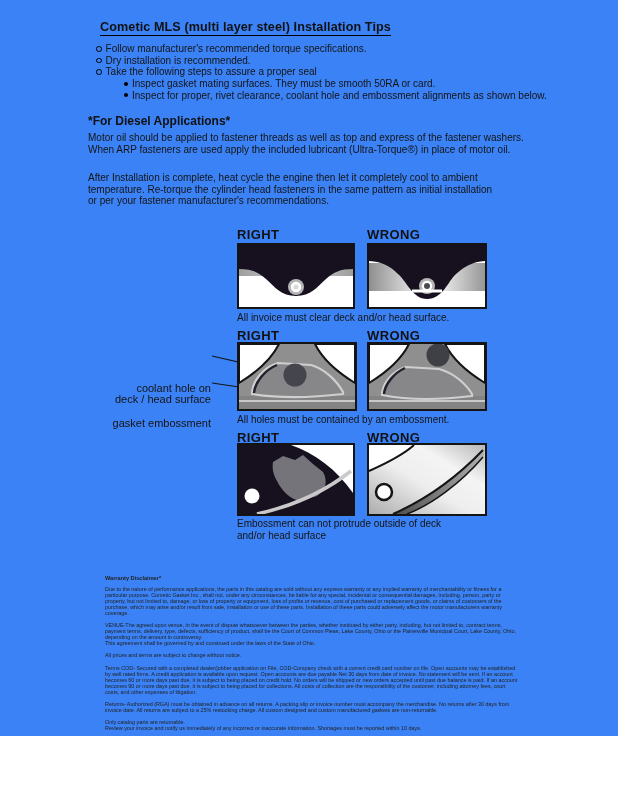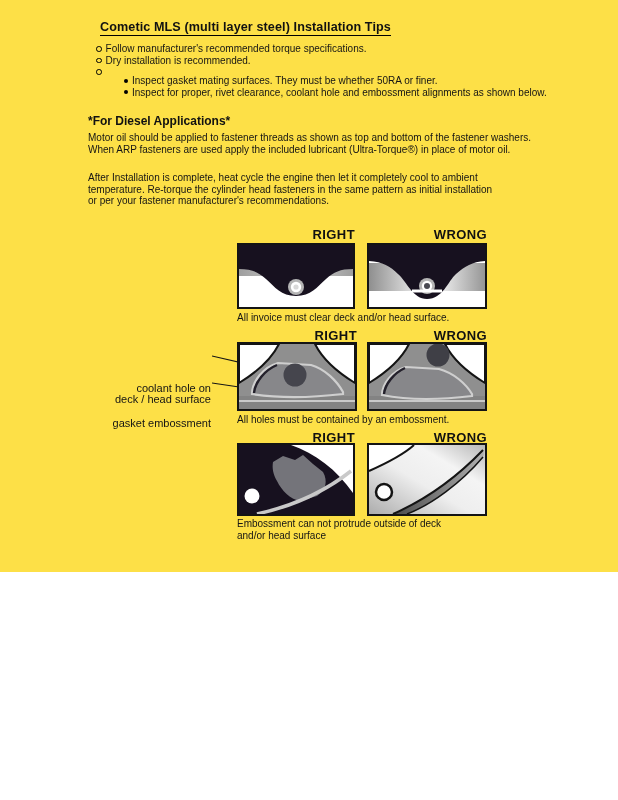--- a/index.html
+++ b/index.html
@@ -1,30 +1,30 @@
 <!DOCTYPE html>
 <html><head>
 <meta charset="utf-8">
 <style>
   html,body{margin:0;padding:0;background:#ffffff;}
-  .page{position:relative;width:618px;height:572px;background:#fde047;overflow:hidden;
+  .page{position:relative;width:618px;height:736px;background:#3b82f6;overflow:hidden;
         font-family:"Liberation Sans","DejaVu Sans",sans-serif;color:#111;}
   .abs{position:absolute;}
   .title{font-size:12.6px;font-weight:bold;border-bottom:1.6px solid #000;padding-bottom:1px;
          letter-spacing:.1px;display:inline-block;margin:0;}
   .body-txt{font-size:10px;line-height:11.7px;color:#141414;}
   .bullet-row{display:flex;align-items:flex-start;}
   .ring{width:3.6px;height:3.6px;border:1px solid #000;border-radius:50%;display:inline-block;
         margin:3px 4px 0 0;flex:0 0 auto;}
   .dot{width:4px;height:4px;background:#000;border-radius:50%;display:inline-block;
        margin:3.5px 4px 0 0;flex:0 0 auto;}
   .indent{margin-left:28px;}
   .sec-head{font-size:12px;font-weight:bold;margin:0;}
   .para{white-space:pre-line;width:512px;}
-  .dg-label{font-size:13px;font-weight:bold;text-align:right;letter-spacing:.4px;}
+  .dg-label{font-size:13px;font-weight:bold;text-align:left;letter-spacing:.4px;}
   .caption{font-size:10px;color:#141414;white-space:pre-line;line-height:11.5px;}
   .callout{font-size:11px;line-height:10.6px;text-align:right;white-space:pre-line;color:#141414;margin-top:42px;}
   .legal{width:414px;font-size:5.4px;line-height:6.05px;color:#222;}
   .legal .lh{font-weight:bold;font-size:5.6px;margin:0 0 5px 0;}
   .legal .lp{white-space:pre-line;margin:0 0 6px 0;}
   .footer-code{font-size:12px;color:#222;letter-spacing:.3px;}
 </style>
 </head>
 <body>
 
@@ -36,33 +36,34 @@
     <div class="bullet-row">
       <span class="ring"></span>
       <span>Follow manufacturer's recommended torque specifications.</span>
     </div>
     <div class="bullet-row">
       <span class="ring"></span>
       <span>Dry installation is recommended.</span>
     </div>
     <div class="bullet-row">
       <span class="ring"></span>
+      <span>Take the following steps to assure a proper seal</span>
     </div>
     <div class="bullet-row indent">
       <span class="dot"></span>
-      <span>Inspect gasket mating surfaces.  They must be whether 50RA or finer.</span>
+      <span>Inspect gasket mating surfaces.  They must be smooth 50RA or card.</span>
     </div>
     <div class="bullet-row indent">
       <span class="dot"></span>
       <span>Inspect for proper, rivet clearance, coolant hole and embossment alignments as shown below.</span>
     </div>
   </div>
 
   <h2 class="sec-head abs" style="left:88px;top:114px;">*For Diesel Applications*</h2>
-  <div class="abs body-txt para" style="left:88px;top:132px;">Motor oil should be applied to fastener threads as shown as top and bottom of the fastener washers.
+  <div class="abs body-txt para" style="left:88px;top:132px;">Motor oil should be applied to fastener threads as well as top and express of the fastener washers.
 When ARP fasteners are used apply the included lubricant (Ultra-Torque®) in place of motor oil.</div>
   <div class="abs body-txt para" style="left:88px;top:172px;">After Installation is complete, heat cycle the engine then let it completely cool to ambient
 temperature. Re-torque the cylinder head fasteners in the same pattern as initial installation
 or per your fastener manufacturer's recommendations.</div>
 
   <div class="abs dg-label" style="left:237px;top:227px;width:118px;">RIGHT</div>
   <div class="abs dg-label" style="left:367px;top:227px;width:120px;">WRONG</div>
 
   <svg class="abs" style="left:237px;top:243px;" width="118" height="66" viewBox="0 0 118 66">
     <defs>

